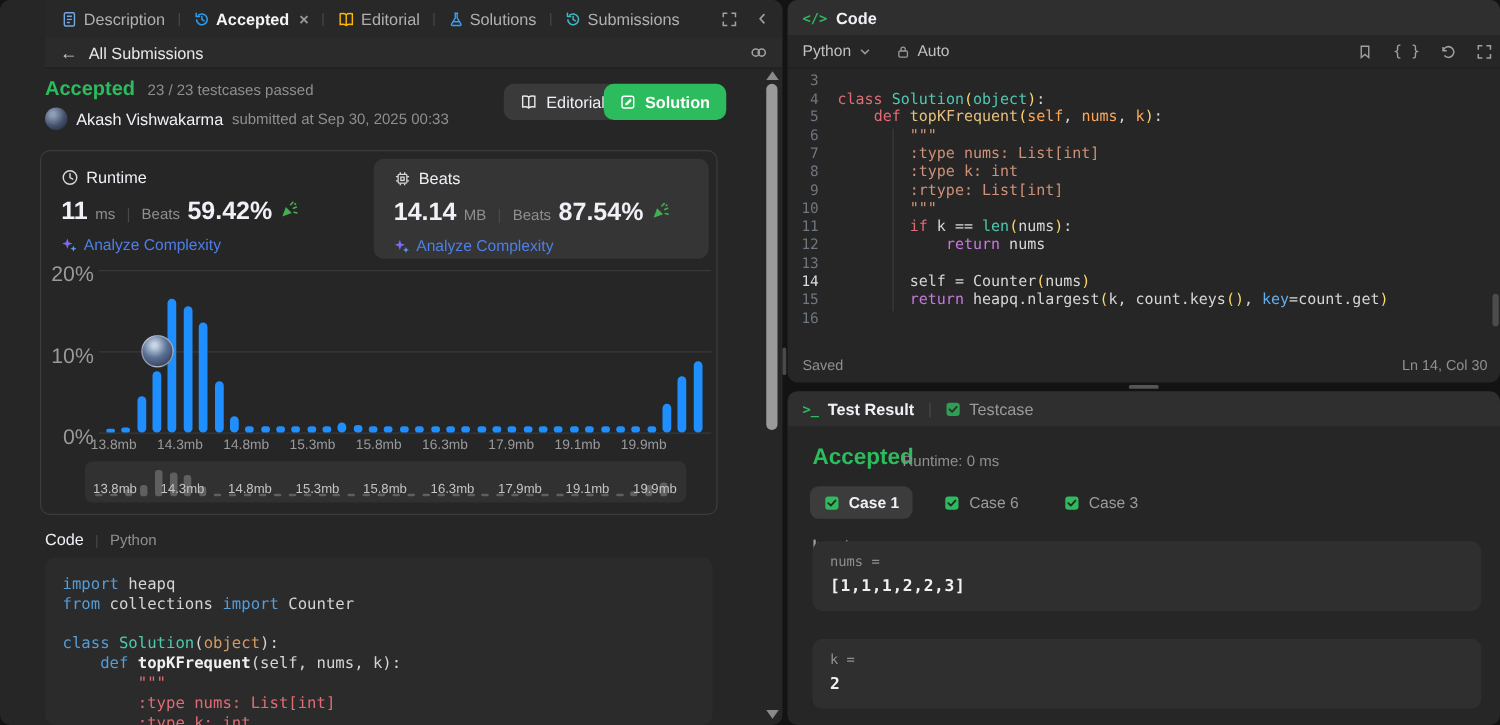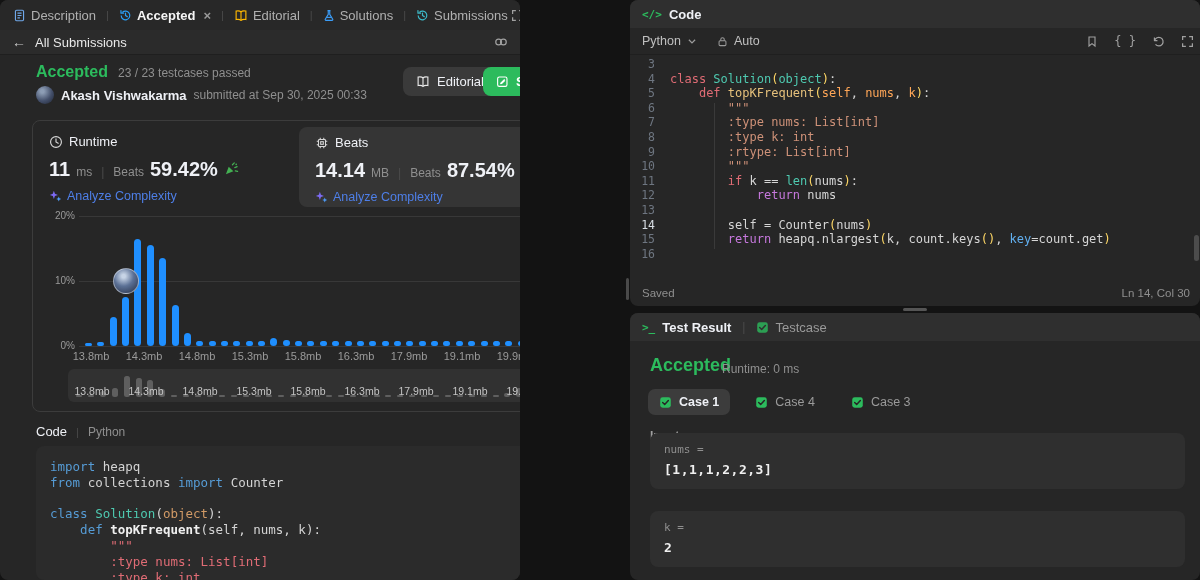--- a/index.html
+++ b/index.html
@@ -1,55 +1,55 @@
 <!DOCTYPE html>
 <html><head>
 <meta charset="utf-8">
 <style>
 * { margin:0; padding:0; box-sizing:border-box; }
 html,body { width:1200px; height:580px; }
 body { background:#131313; font-family:"Liberation Sans",sans-serif; overflow:hidden; position:relative; color:#d4d4d4; }
 .panel { position:absolute; background:#262626; border-radius:8px; overflow:hidden; }
 
 
-#left-panel { left:0; top:0; width:520px; height:580px; }
+#left-panel { left:0; top:0; width:626px; height:580px;padding-left:36px; }
 #tabbar { height:30px; display:flex; align-items:center; padding:0 10px; background:#282828; }
 .tab { display:flex; align-items:center; gap:5px; font-size:13px; color:#b0b0b0; padding:0 3px; white-space:nowrap; cursor:pointer; }
 .tab.active { color:#f5f5f5; font-weight:700; }
 .tab-sep { color:#4a4a4a; font-size:11px; margin:0 7px; }
 .tab-close { color:#9a9a9a; font-size:13px; margin-left:3px; }
 #tabbar-controls { margin-left:auto; display:flex; align-items:center; gap:14px; }
 #subheader { height:25px; background:#2b2b2b; display:flex; align-items:center; gap:9px; padding:0 12px; font-size:13px; color:#e8e8e8; border-bottom:1px solid #1f1f1f; }
 #subheader .back-arrow { color:#c9c9c9; font-size:14px; }
 #subheader .right { margin-left:auto; display:flex; }
 
 #status-row { position:absolute; left:36px; top:63px; display:flex; align-items:baseline; gap:10px; }
 #status-accepted { color:#2cbb5d; font-size:16px; font-weight:700; }
 #status-testcases { color:#8f8f8f; font-size:12px; }
 #user-row { position:absolute; left:36px; top:86px; display:flex; align-items:center; gap:7px; }
 .avatar { width:18px; height:18px; border-radius:50%; background:radial-gradient(circle at 35% 30%, #8d9db5 10%, #44506b 55%, #1c2230 100%); }
-#user-name { font-size:13px; font-weight:700; color:#eff1f6; }
+#user-name { font-size:13px; font-weight:400; color:#eff1f6; }
 #user-submitted { font-size:12px; color:#8f8f8f; }
 
 .btn { position:absolute; top:67px; height:29px; display:flex; align-items:center; gap:7px; border-radius:8px; font-size:13px; padding:0 13px; cursor:pointer; border:none; }
 #btn-editorial { left:403px; background:#3a3a3a; color:#eff1f6; }
 #btn-solution { left:483px; background:#2cbb5d; color:#fff; font-weight:600; }
 
 #stats-card { position:absolute; left:32px; top:120px; width:542px; height:292px; border:1px solid #3c3c3c; border-radius:8px; }
 .stat-title { display:flex; align-items:center; gap:6px; font-size:13px; color:#eff1f6; }
 .stat-values { display:flex; align-items:baseline; gap:6px; margin-top:9px; }
 .stat-big { font-size:20px; font-weight:700; color:#eff1f6; }
 .stat-unit, .stat-beats-label { font-size:12px; color:#8f8f8f; }
 .stat-divider { color:#4a4a4a; font-size:12px; margin:0 3px; }
 .analyze { display:flex; align-items:center; gap:5px; margin-top:8px; font-size:12.5px; color:#4e7fe8; cursor:pointer; }
 #runtime-block { position:absolute; left:16px; top:13px; }
 #memory-card { position:absolute; left:266px; top:6px; width:268px; height:80px; background:#353535; border-radius:8px; padding:8px 16px; }
 
 .gridline { position:absolute; left:46px; width:490px; height:1px; background:#383838; }
-.y-tick { position:absolute; left:8px; width:34px; text-align:right; font-size:10px; color:#9a9a9a; }
+.y-tick { position:absolute; left:8px; width:34px; text-align:right; font-size:17px; color:#9a9a9a; }
 #chart-bars { position:absolute; left:52px; top:95px; width:482px; height:130px; }
 #chart-bars .bar { position:absolute; bottom:0; width:7px; background:#1f8fff; border-radius:4px; }
 #chart-xlabels { position:absolute; left:52px; top:229px; width:482px; height:14px; }
 #chart-xlabels .xl { position:absolute; width:52px; text-align:center; font-size:11px; color:#9a9a9a; }
 #chart-marker { position:absolute; left:80px; top:147px; width:26px; height:26px; border-radius:50%;
   background:radial-gradient(circle at 40% 30%, #c7d4e6 8%, #5c7196 45%, #222b40 100%); border:1px solid rgba(255,255,255,.45); }
 
 #mini-chart { position:absolute; left:35px; top:248px; width:481px; height:33px; background:#313131; border-radius:6px; }
 #mini-bars { position:absolute; left:8px; right:8px; bottom:5px; height:24px; }
 #mini-bars .bar { position:absolute; bottom:0; width:6px; background:#5f5f5f; border-radius:2.5px; }
@@ -612,21 +612,21 @@
         </span>
         <span>Case 1</span>
       </div>
       <div class="case-chip">
         <span>
           <svg width="13" height="13" viewBox="0 0 16 16">
             <rect x="1.5" y="1.5" width="13" height="13" rx="3" fill="#2cbb5d"></rect>
             <path d="M4.5 8 L7 10.5 L11.5 5.5" stroke="#262626" stroke-width="1.8" fill="none" stroke-linecap="round" stroke-linejoin="round"></path>
           </svg>
         </span>
-        <span>Case 4</span>
+        <span>Case 6</span>
       </div>
       <div class="case-chip">
         <span>
           <svg width="13" height="13" viewBox="0 0 16 16">
             <rect x="1.5" y="1.5" width="13" height="13" rx="3" fill="#2cbb5d"></rect>
             <path d="M4.5 8 L7 10.5 L11.5 5.5" stroke="#262626" stroke-width="1.8" fill="none" stroke-linecap="round" stroke-linejoin="round"></path>
           </svg>
         </span>
         <span>Case 3</span>
       </div>

